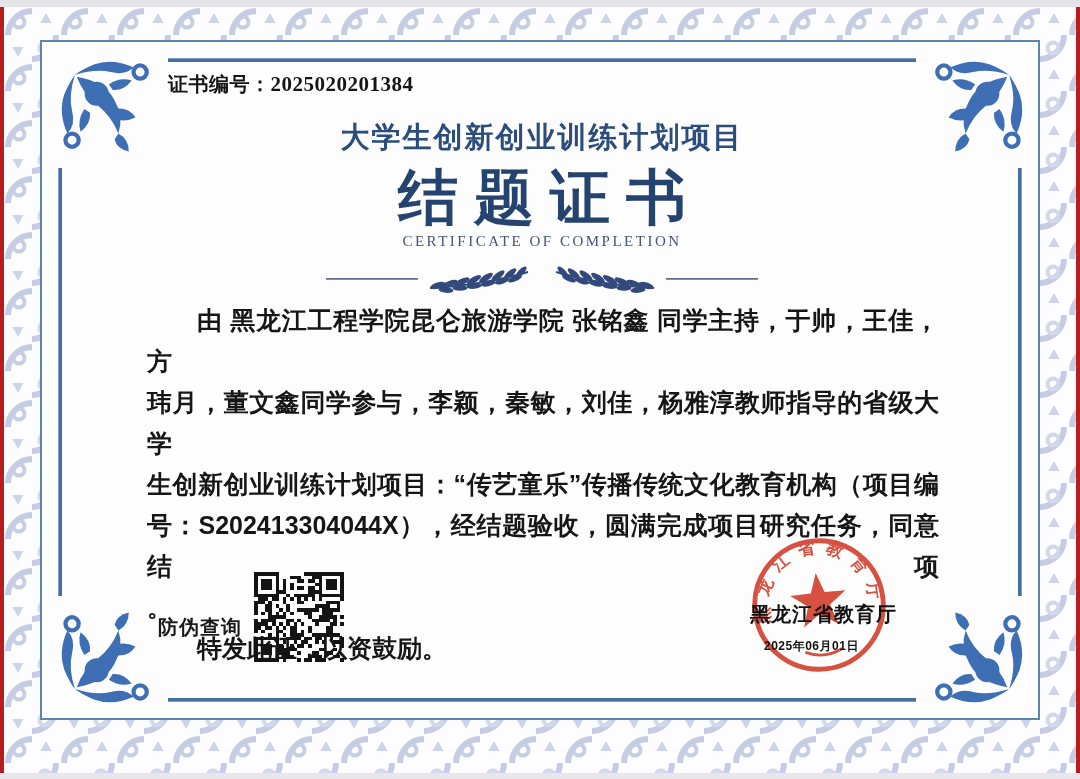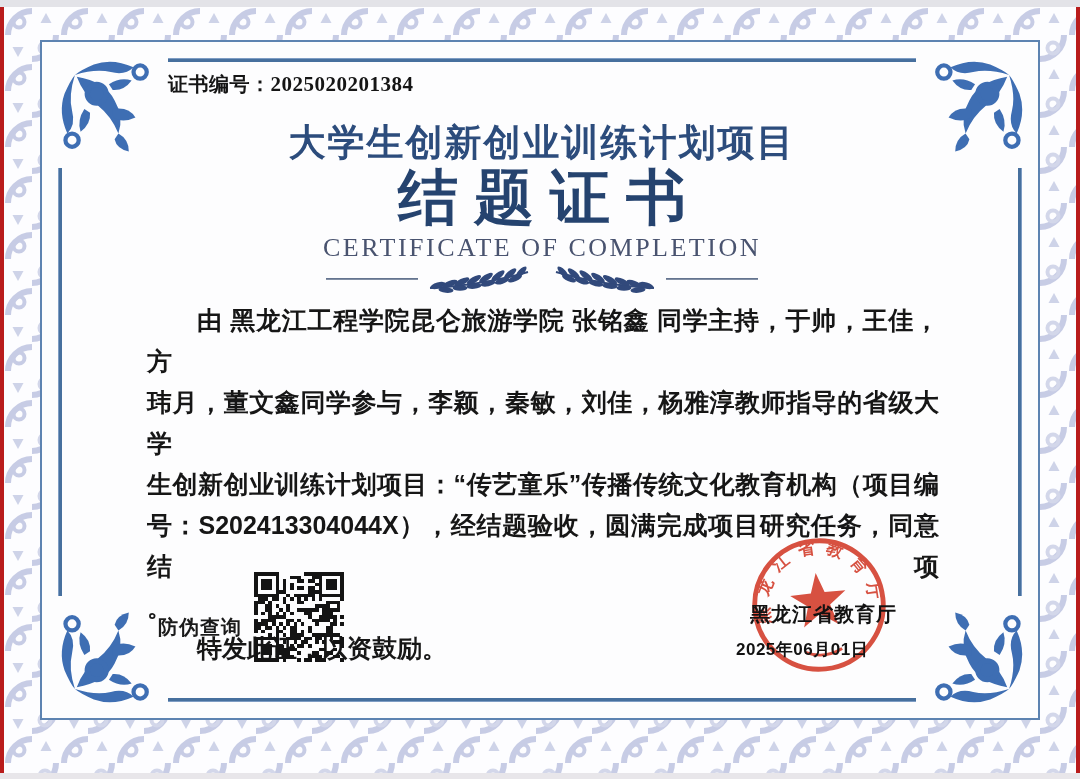--- a/index.html
+++ b/index.html
@@ -20,41 +20,41 @@
   .dline-h { position:absolute; left:126px; width:748px; height:3px; }
   .dline-h.top { top:16px; border-top:1.5px solid #7e9dc4; border-bottom:3px solid #47709e; }
   .dline-h.bottom { bottom:16px; border-bottom:1.5px solid #7e9dc4; border-top:3px solid #47709e; }
   .dline-v { position:absolute; top:126px; height:428px; width:3px; }
   .dline-v.left { left:16px; border-left:1.5px solid #7e9dc4; border-right:3px solid #47709e; }
   .dline-v.right { right:16px; border-right:1.5px solid #7e9dc4; border-left:3px solid #47709e; }
   .serial { position:absolute; left:126px; top:29px; font-size:20px; font-weight:700;
             color:#151515; letter-spacing:0.5px; white-space:nowrap; }
   .serial .num { font-family:"Liberation Serif", serif; font-weight:700; font-size:21px; }
   .program-title { position:absolute; left:0; top:76px; width:1000px; text-align:center;
-            font-size:37px; font-weight:700; letter-spacing:2px; color:#2c4c7c; }
+            font-size:29px; font-weight:700; letter-spacing:2px; color:#2c4c7c; }
   .main-title { position:absolute; left:0; top:116px; width:1000px; text-align:center;
             font-family:"Liberation Serif", serif; font-size:60px; font-weight:900;
             letter-spacing:16px; text-indent:16px; color:#25436f; }
   .subtitle-en { position:absolute; left:0; top:191px; width:1000px; text-align:center;
-            font-family:"Liberation Serif", serif; font-size:26px; letter-spacing:2.5px;
+            font-family:"Liberation Serif", serif; font-size:15px; letter-spacing:2.5px;
             color:#49536f; }
   .laurel-wrap { position:absolute; left:0; top:221px; width:1000px; text-align:center; }
   .body-text { position:absolute; left:105px; top:258px; width:792px;
             font-size:25px; font-weight:700; color:#161616; }
   .body-line { line-height:41px; white-space:nowrap; }
   .body-line.j { white-space:normal; text-align:justify; text-align-last:justify; }
   .body-line.indent { text-indent:2em; }
   .qr-code { position:absolute; left:212px; top:530px; width:90px; height:90px; }
   .qr-label { position:absolute; left:116px; top:572px; font-size:20px; font-weight:700;
             color:#1a1a1a; letter-spacing:1px; }
   .seal { position:absolute; left:704px; top:490px; width:146px; height:146px;
             transform:rotate(-6deg); opacity:0.93; }
   .issuer { position:absolute; left:708px; top:559px; font-size:20px; font-weight:700;
             color:#121212; letter-spacing:1px; z-index:3; }
-  .issue-date { position:absolute; left:694px; top:596px; font-size:17px; font-weight:700;
+  .issue-date { position:absolute; left:722px; top:596px; font-size:12px; font-weight:700;
             color:#121212; letter-spacing:0.5px; z-index:3; }
   .seal { z-index:2; }
 </style>
 </head>
 <body>
 
 <div class="photo">
   <div class="strip top"></div>
   <div class="strip bottom"></div>
 

